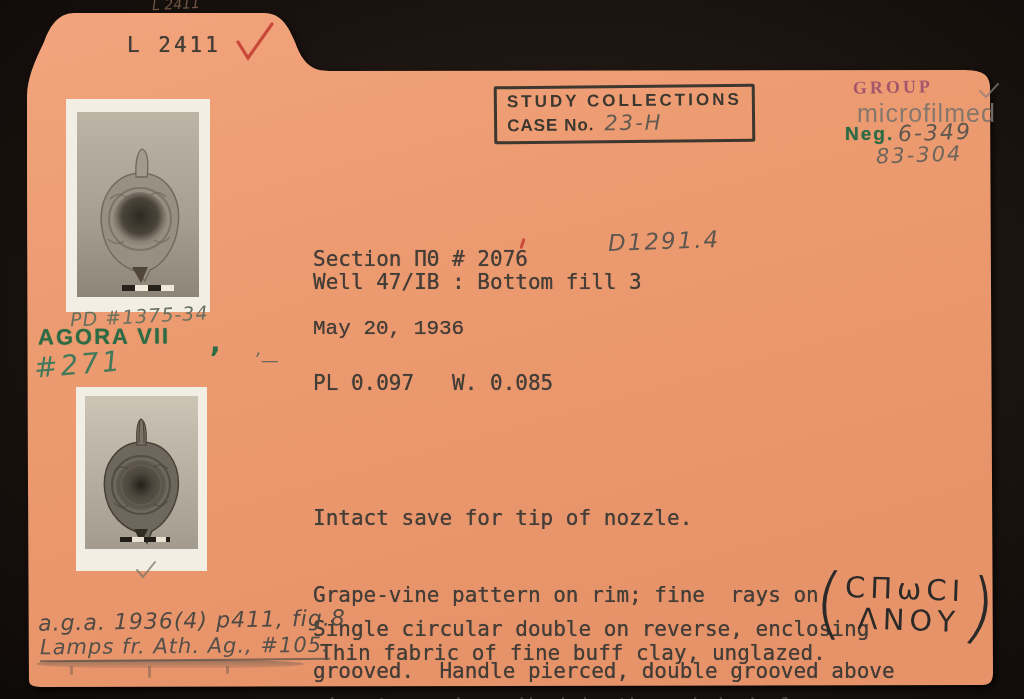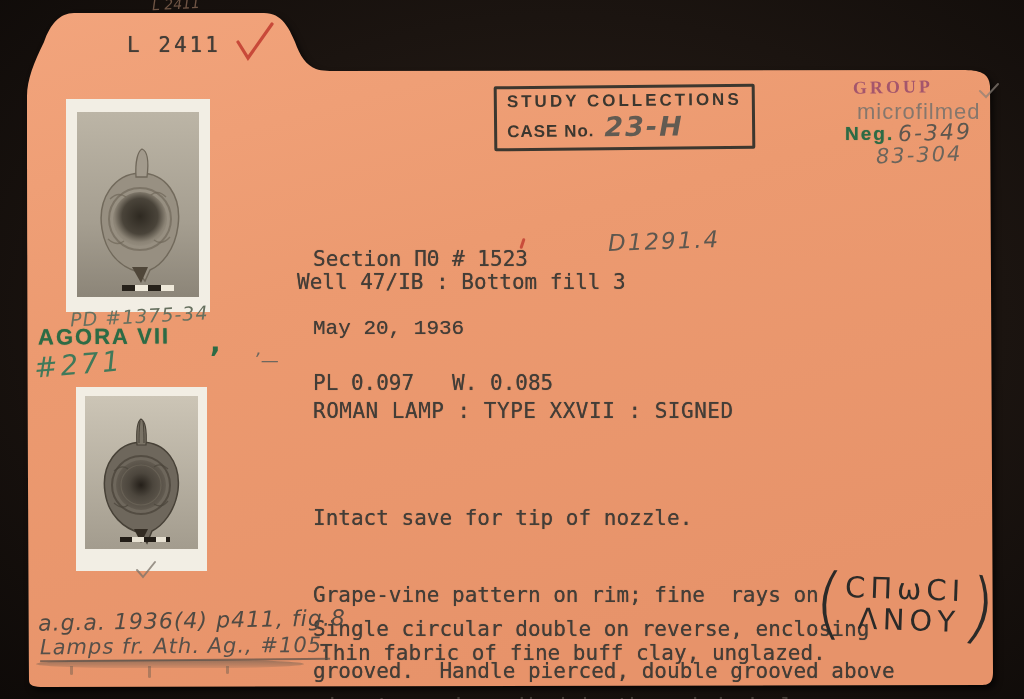--- a/index.html
+++ b/index.html
@@ -10,22 +10,22 @@
   .abs{position:absolute;}
   .typed{font-family:"DejaVu Sans Mono","Liberation Mono",monospace;font-size:21px;
          color:#433d37;white-space:pre;text-shadow:0 0 .7px rgba(70,62,54,.85);}
   .hand{font-family:"DejaVu Sans",sans-serif;font-style:italic;color:#575149;}
   .stampbox{border:3px solid #3c372f;padding:3px 10px 5px 10px;transform:rotate(-.6deg);
             color:#3c372f;border-radius:2px;}
   .stampbox .l1{font-size:17px;letter-spacing:3px;font-weight:bold;
                 font-family:"Liberation Sans",sans-serif;}
   .stampbox .l2{font-size:17px;letter-spacing:1px;font-weight:bold;
                 font-family:"Liberation Sans",sans-serif;display:flex;align-items:baseline;gap:10px;}
-  .case-no{font-family:"DejaVu Sans",sans-serif;font-style:italic;font-size:27px;
-           color:#625b52;letter-spacing:2px;font-weight:bold;}
+  .case-no{font-family:"DejaVu Sans",sans-serif;font-style:italic;font-size:21px;
+           color:#625b52;letter-spacing:2px;font-weight:normal;}
   .greenstamp{font-family:"Liberation Sans",sans-serif;font-weight:bold;color:#2d6b45;
               letter-spacing:2px;text-shadow:0 0 1px rgba(45,107,69,.7);}
   .ins{display:flex;align-items:center;color:#2b2a28;}
   .ins .paren{font-size:78px;font-weight:200;line-height:70px;
               font-family:"DejaVu Sans",sans-serif;}
   .ins .lines{display:flex;flex-direction:column;font-size:29px;letter-spacing:5px;
               line-height:31px;font-family:"DejaVu Sans",sans-serif;}
   .ins .lines .l2{margin-left:14px;}
   .smudge{position:absolute;background:linear-gradient(to bottom,rgba(90,84,76,.55),rgba(90,84,76,.15));
           border-radius:40%/60%;filter:blur(.6px);}
@@ -71,21 +71,21 @@
     <div class="l1">STUDY COLLECTIONS</div>
     <div class="l2">
       <span>CASE No.</span>
       <span class="case-no">23-H</span>
     </div>
   </div>
 
   <div class="abs" style="left:853px;top:77px;font-family:'Liberation Serif',serif;font-weight:bold;
        font-size:18px;letter-spacing:3px;color:#93456b;opacity:.8;transform:rotate(-1deg);">GROUP</div>
   <div class="abs" style="left:857px;top:99px;font-family:'Liberation Sans',sans-serif;
-       font-size:22px;letter-spacing:1px;color:#7b746d;opacity:.9;">microfilmed</div>
+       font-size:25px;letter-spacing:1px;color:#7b746d;opacity:.9;">microfilmed</div>
   <div class="abs greenstamp" style="left:845px;top:123px;font-size:19px;">Neg.</div>
   <div class="abs hand" style="left:898px;top:120px;font-size:22px;letter-spacing:2px;color:#5d574f;transform:rotate(-2deg);">6-349</div>
   <div class="abs hand" style="left:876px;top:143px;font-size:21px;letter-spacing:2px;color:#6b655c;transform:rotate(-2deg);">83-304</div>
   <svg class="abs" style="left:978px;top:82px;" width="22" height="18" viewBox="0 0 22 18">
     <path d="M2,9 L8,15 L20,2" stroke="#8a8078" stroke-width="2" fill="none" stroke-linecap="round" opacity=".7"></path>
   </svg>
 
   <svg class="abs" style="left:66px;top:99px;" width="144" height="213" viewBox="0 0 144 213">
     <defs>
       <linearGradient id="p1bg" x1="0" y1="0" x2="0" y2="1">
@@ -149,30 +149,29 @@
       <rect x="68" y="150" width="12" height="5" fill="#221d17"></rect>
       <rect x="90" y="150" width="4" height="5" fill="#221d17"></rect>
     </g>
   </svg>
   <svg class="abs" style="left:134px;top:560px;" width="24" height="20" viewBox="0 0 24 20">
     <path d="M3,10 L9,17 L21,2" stroke="#7b7369" stroke-width="2" fill="none" stroke-linecap="round" opacity=".75"></path>
   </svg>
 
   <div class="abs hand" style="left:608px;top:228px;font-size:23px;letter-spacing:2px;color:#5d574f;transform:rotate(-2deg);">D1291.4</div>
 
-  <div class="abs typed" style="left:313px;top:247px;">Section ΠΘ # 1523</div>
+  <div class="abs typed" style="left:313px;top:247px;">Section ΠΘ # 2076</div>
   <div class="abs" style="left:521px;top:238px;width:3px;height:11px;background:#c13a2e;transform:rotate(18deg);border-radius:2px;opacity:.8;"></div>
-  <div class="abs typed" style="left:297px;top:270px;text-align:right;">Well 47/IB : Bottom fill 3</div>
+  <div class="abs typed" style="left:313px;top:270px;text-align:right;">Well 47/IB : Bottom fill 3</div>
 
   <div class="abs typed" style="left:313px;top:317px;font-family:Liberation Mono, monospace;">May 20, 1936</div>
 
   <div class="abs hand" style="left:255px;top:349px;font-size:18px;color:#6e675e;">ʼ—</div>
   <div class="abs typed" style="left:313px;top:371px;">PL 0.097   W. 0.085</div>
 
-  <div class="abs typed" style="left:313px;top:399px;letter-spacing:.5px;">ROMAN LAMP : TYPE XXVII : SIGNED</div>
 
   <div class="abs typed" style="left:313px;top:455px;line-height:25.5px;">
     <div>Intact save for tip of nozzle.</div>
     <div>Grape-vine pattern on rim; fine  rays on</div>
     <div>grooved.  Handle pierced, double grooved above</div>
     
   </div>
 
   <div class="abs typed" style="left:313px;top:566px;line-height:25.5px;">
     <div>Single circular double on reverse, enclosing</div>

